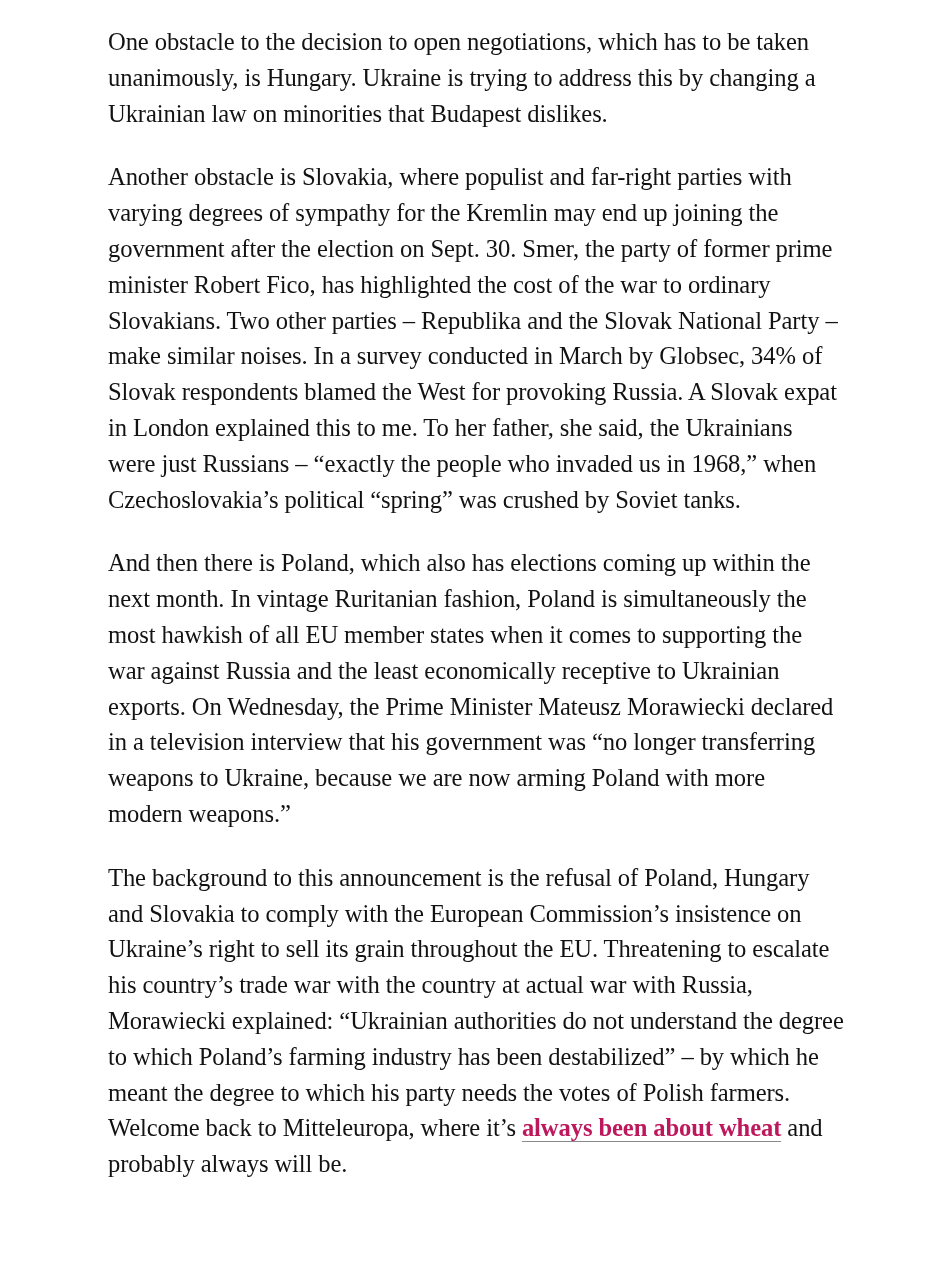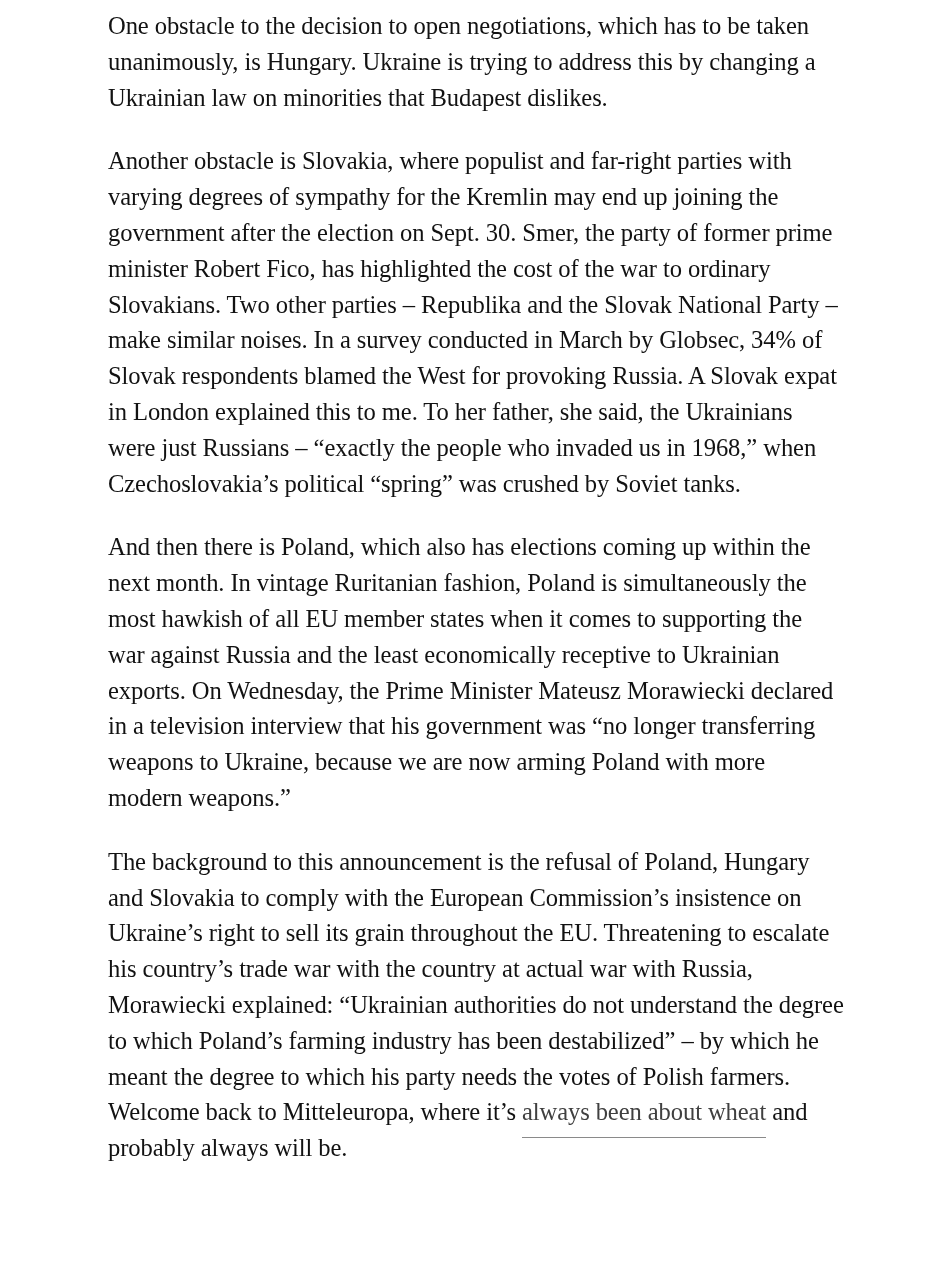--- a/index.html
+++ b/index.html
@@ -8,36 +8,37 @@
       background: #ffffff;
     }
     body {
       width: 950px;
       height: 1280px;
       overflow: hidden;
     }
     .article {
       position: absolute;
       left: 108px;
-      top: 8px;
+      top: 24px;
       width: 736px;
       color: #121212;
       font-family: "Liberation Serif", "DejaVu Serif", serif;
       font-size: 24.6px;
       line-height: 35.8px;
       letter-spacing: -0.1px;
     }
     .article p {
       margin: 0 0 28px 0;
     }
     .article a {
-      color: #404040;
+      color: #be185d;
       text-decoration: none;
       border-bottom: 1.5px solid #8a8a8a;
-      padding-bottom: 12px;
+      padding-bottom: 0px;
+      font-weight: bold;
     }
   </style>
 </head>
 <body>
 
 <div class="article">
   <p>One obstacle to the decision to open negotiations, which has to be taken unanimously, is Hungary. Ukraine is trying to address this by changing a Ukrainian law on minorities that Budapest dislikes.</p>
   <p>Another obstacle is Slovakia, where populist and far-right parties with varying degrees of sympathy for the Kremlin may end up joining the government after the election on Sept. 30. Smer, the party of former prime minister Robert Fico, has highlighted the cost of the war to ordinary Slovakians. Two other parties – Republika and the Slovak National Party – make similar noises. In a survey conducted in March by Globsec, 34% of Slovak respondents blamed the West for provoking Russia. A Slovak expat in London explained this to me. To her father, she said, the Ukrainians were just Russians – “exactly the people who invaded us in 1968,” when Czechoslovakia’s political “spring” was crushed by Soviet tanks.</p>
   <p>And then there is Poland, which also has elections coming up within the next month. In vintage Ruritanian fashion, Poland is simultaneously the most hawkish of all EU member states when it comes to supporting the war against Russia and the least economically receptive to Ukrainian exports. On Wednesday, the Prime Minister Mateusz Morawiecki declared in a television interview that his government was “no longer transferring weapons to Ukraine, because we are now arming Poland with more modern weapons.”</p>
   <p><span>The background to this announcement is the refusal of Poland, Hungary and Slovakia to comply with the European Commission’s insistence on Ukraine’s right to sell its grain throughout the EU. Threatening to escalate his country’s trade war with the country at actual war with Russia, Morawiecki explained: “Ukrainian authorities do not understand the degree to which Poland’s farming industry has been destabilized” – by which he meant the degree to which his party needs the votes of Polish farmers. Welcome back to Mitteleuropa, where it’s </span><a href="#">always been about wheat</a><span> and probably always will be.</span></p>

